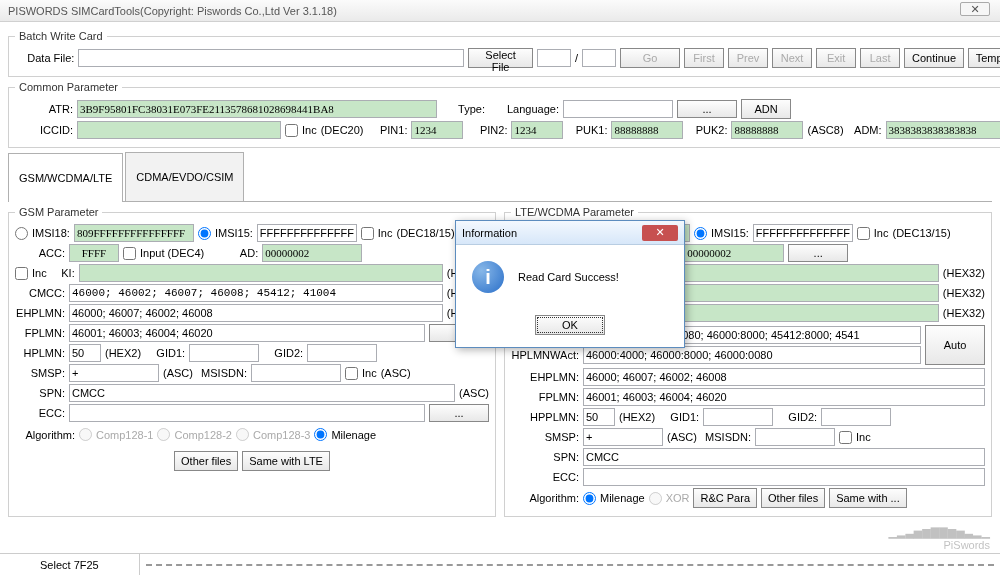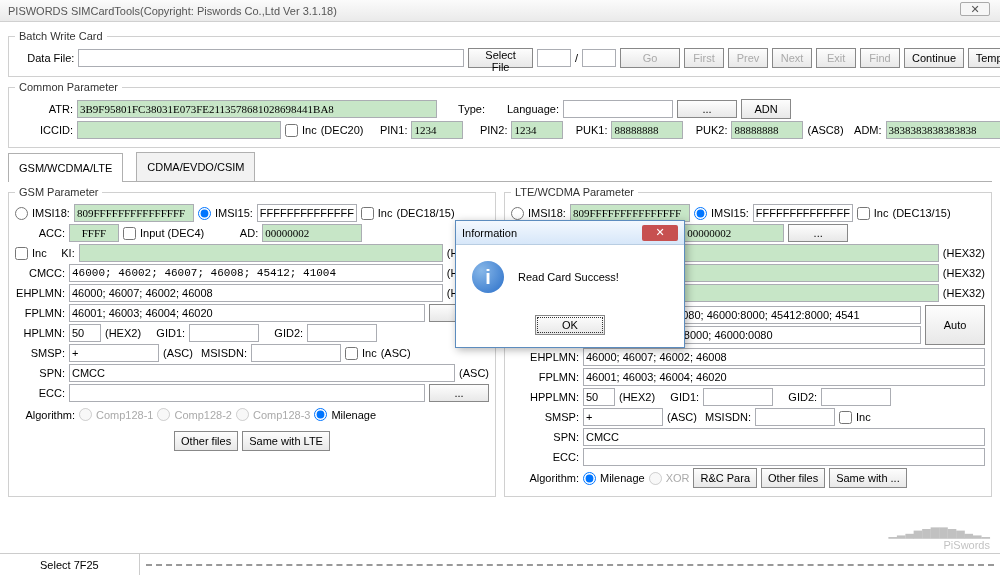--- a/index.html
+++ b/index.html
@@ -9,21 +9,21 @@
 .content { padding: 4px 8px; }
 .row { display: flex; align-items: center; gap: 4px; margin: 2px 0; }
 .lbl { text-align: right; white-space: nowrap; }
 input[type=text], select { border: 1px solid #abadb3; height: 18px; padding: 0 2px; background: #fff; }
 .green { background: #c7e6c7 !important; font-family: Liberation Serif, serif; }
 button { height: 20px; border: 1px solid #888; background: linear-gradient(#fdfdfd,#e8e8e8); padding: 0 6px; min-width: 60px; }
 button:disabled { color: #aaa; }
 fieldset { border: 1px solid #d0d0d0; padding: 4px 6px 6px 6px; margin: 4px 0; position: relative; }
 legend { padding: 0 4px; color: #333; }
 .tabs { display: flex; border-bottom: 1px solid #b0b0b0; margin-top: 4px; }
-.tab { border: 1px solid #b0b0b0; border-bottom: none; padding: 8px 10px; background: #f2f2f2; margin-right: 13px; }
+.tab { border: 1px solid #b0b0b0; border-bottom: none; padding: 18px 10px; background: #f2f2f2; margin-right: 2px; }
 .tab.active { background: #fff; position: relative; top: 1px; }
 .two-col { display: flex; gap: 8px; }
 .col { flex: 1; }
 input[type=radio], input[type=checkbox] { vertical-align: middle; }
 .dots { border: 1px solid #888; background: linear-gradient(#fdfdfd,#e8e8e8); width: 28px; height: 18px; text-align: center; line-height: 14px; }
 .dialog { position: absolute; left: 455px; top: 220px; width: 230px; background: #fff; border: 1px solid #5c8cbe; box-shadow: 2px 2px 8px rgba(0,0,0,.3); z-index: 100; }
 .dlg-title { background: linear-gradient(#f3f8fe,#d7e7f9); height: 24px; display: flex; align-items: center; padding: 0 6px; border-bottom: 1px solid #b8cde2; }
 .dlg-close { margin-left: auto; background: #c75050; color: #fff; width: 36px; height: 16px; text-align: center; border-radius: 2px; line-height: 14px; }
 .dlg-body { display: flex; align-items: center; gap: 14px; padding: 16px; }
 .info-icon { width: 32px; height: 32px; border-radius: 50%; background: radial-gradient(circle at 30% 30%, #87b7e8, #2a6fc9); color: #fff; font-weight: bold; font-size: 20px; text-align: center; line-height: 32px; }
@@ -52,21 +52,21 @@
       <input type="text" style="width: 390px;">
       <button>Select File</button>
       <input type="text" style="width: 34px;">
       <span>/</span>
       <input type="text" style="width: 34px;">
       <button disabled="">Go</button>
       <button disabled="" style="min-width:40px">First</button>
       <button disabled="" style="min-width:40px">Prev</button>
       <button disabled="" style="min-width:40px">Next</button>
       <button disabled="" style="min-width:40px">Exit</button>
-      <button disabled="" style="min-width:40px">Find</button>
+      <button disabled="" style="min-width:40px">Last</button>
       <button>Continue</button>
       <button>Template</button>
     </div>
   </fieldset>
 
   <fieldset>
     <legend>Common Parameter</legend>
     <div class="row">
       <span class="lbl" style="width:58px">ATR:</span>
       <input type="text" class="green" style="width: 360px;" value="3B9F95801FC38031E073FE2113578681028698441BA8">

